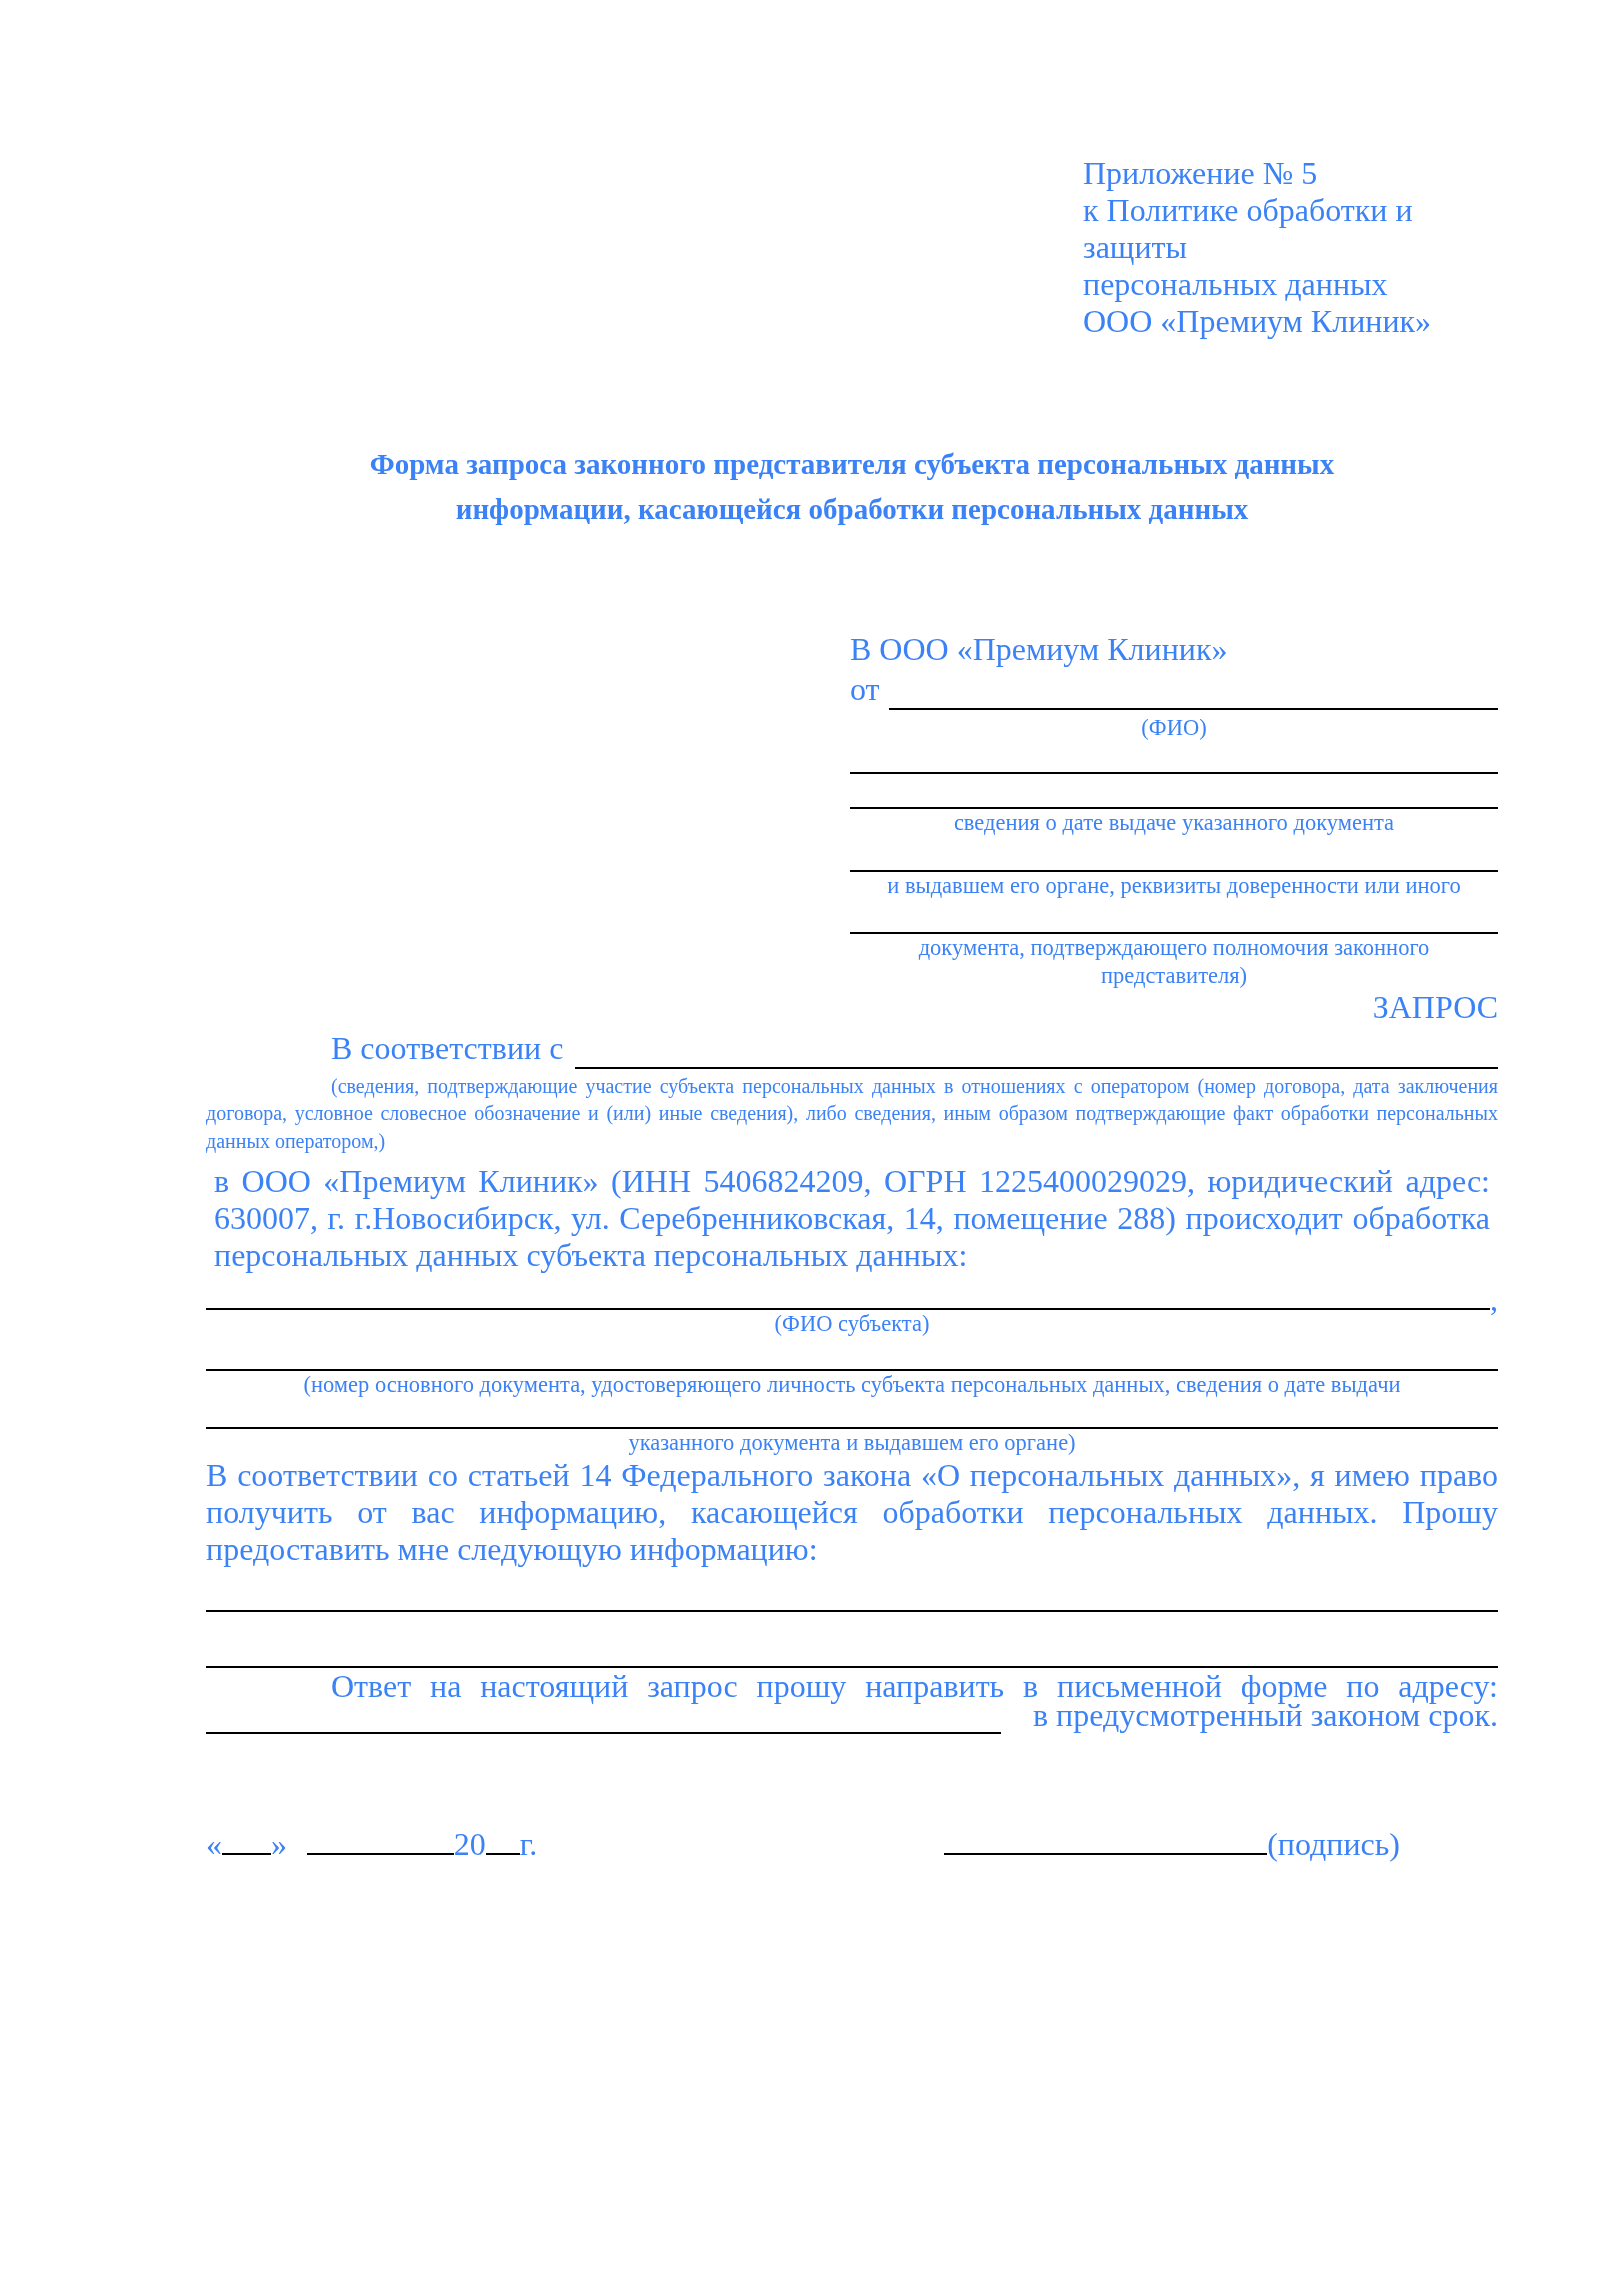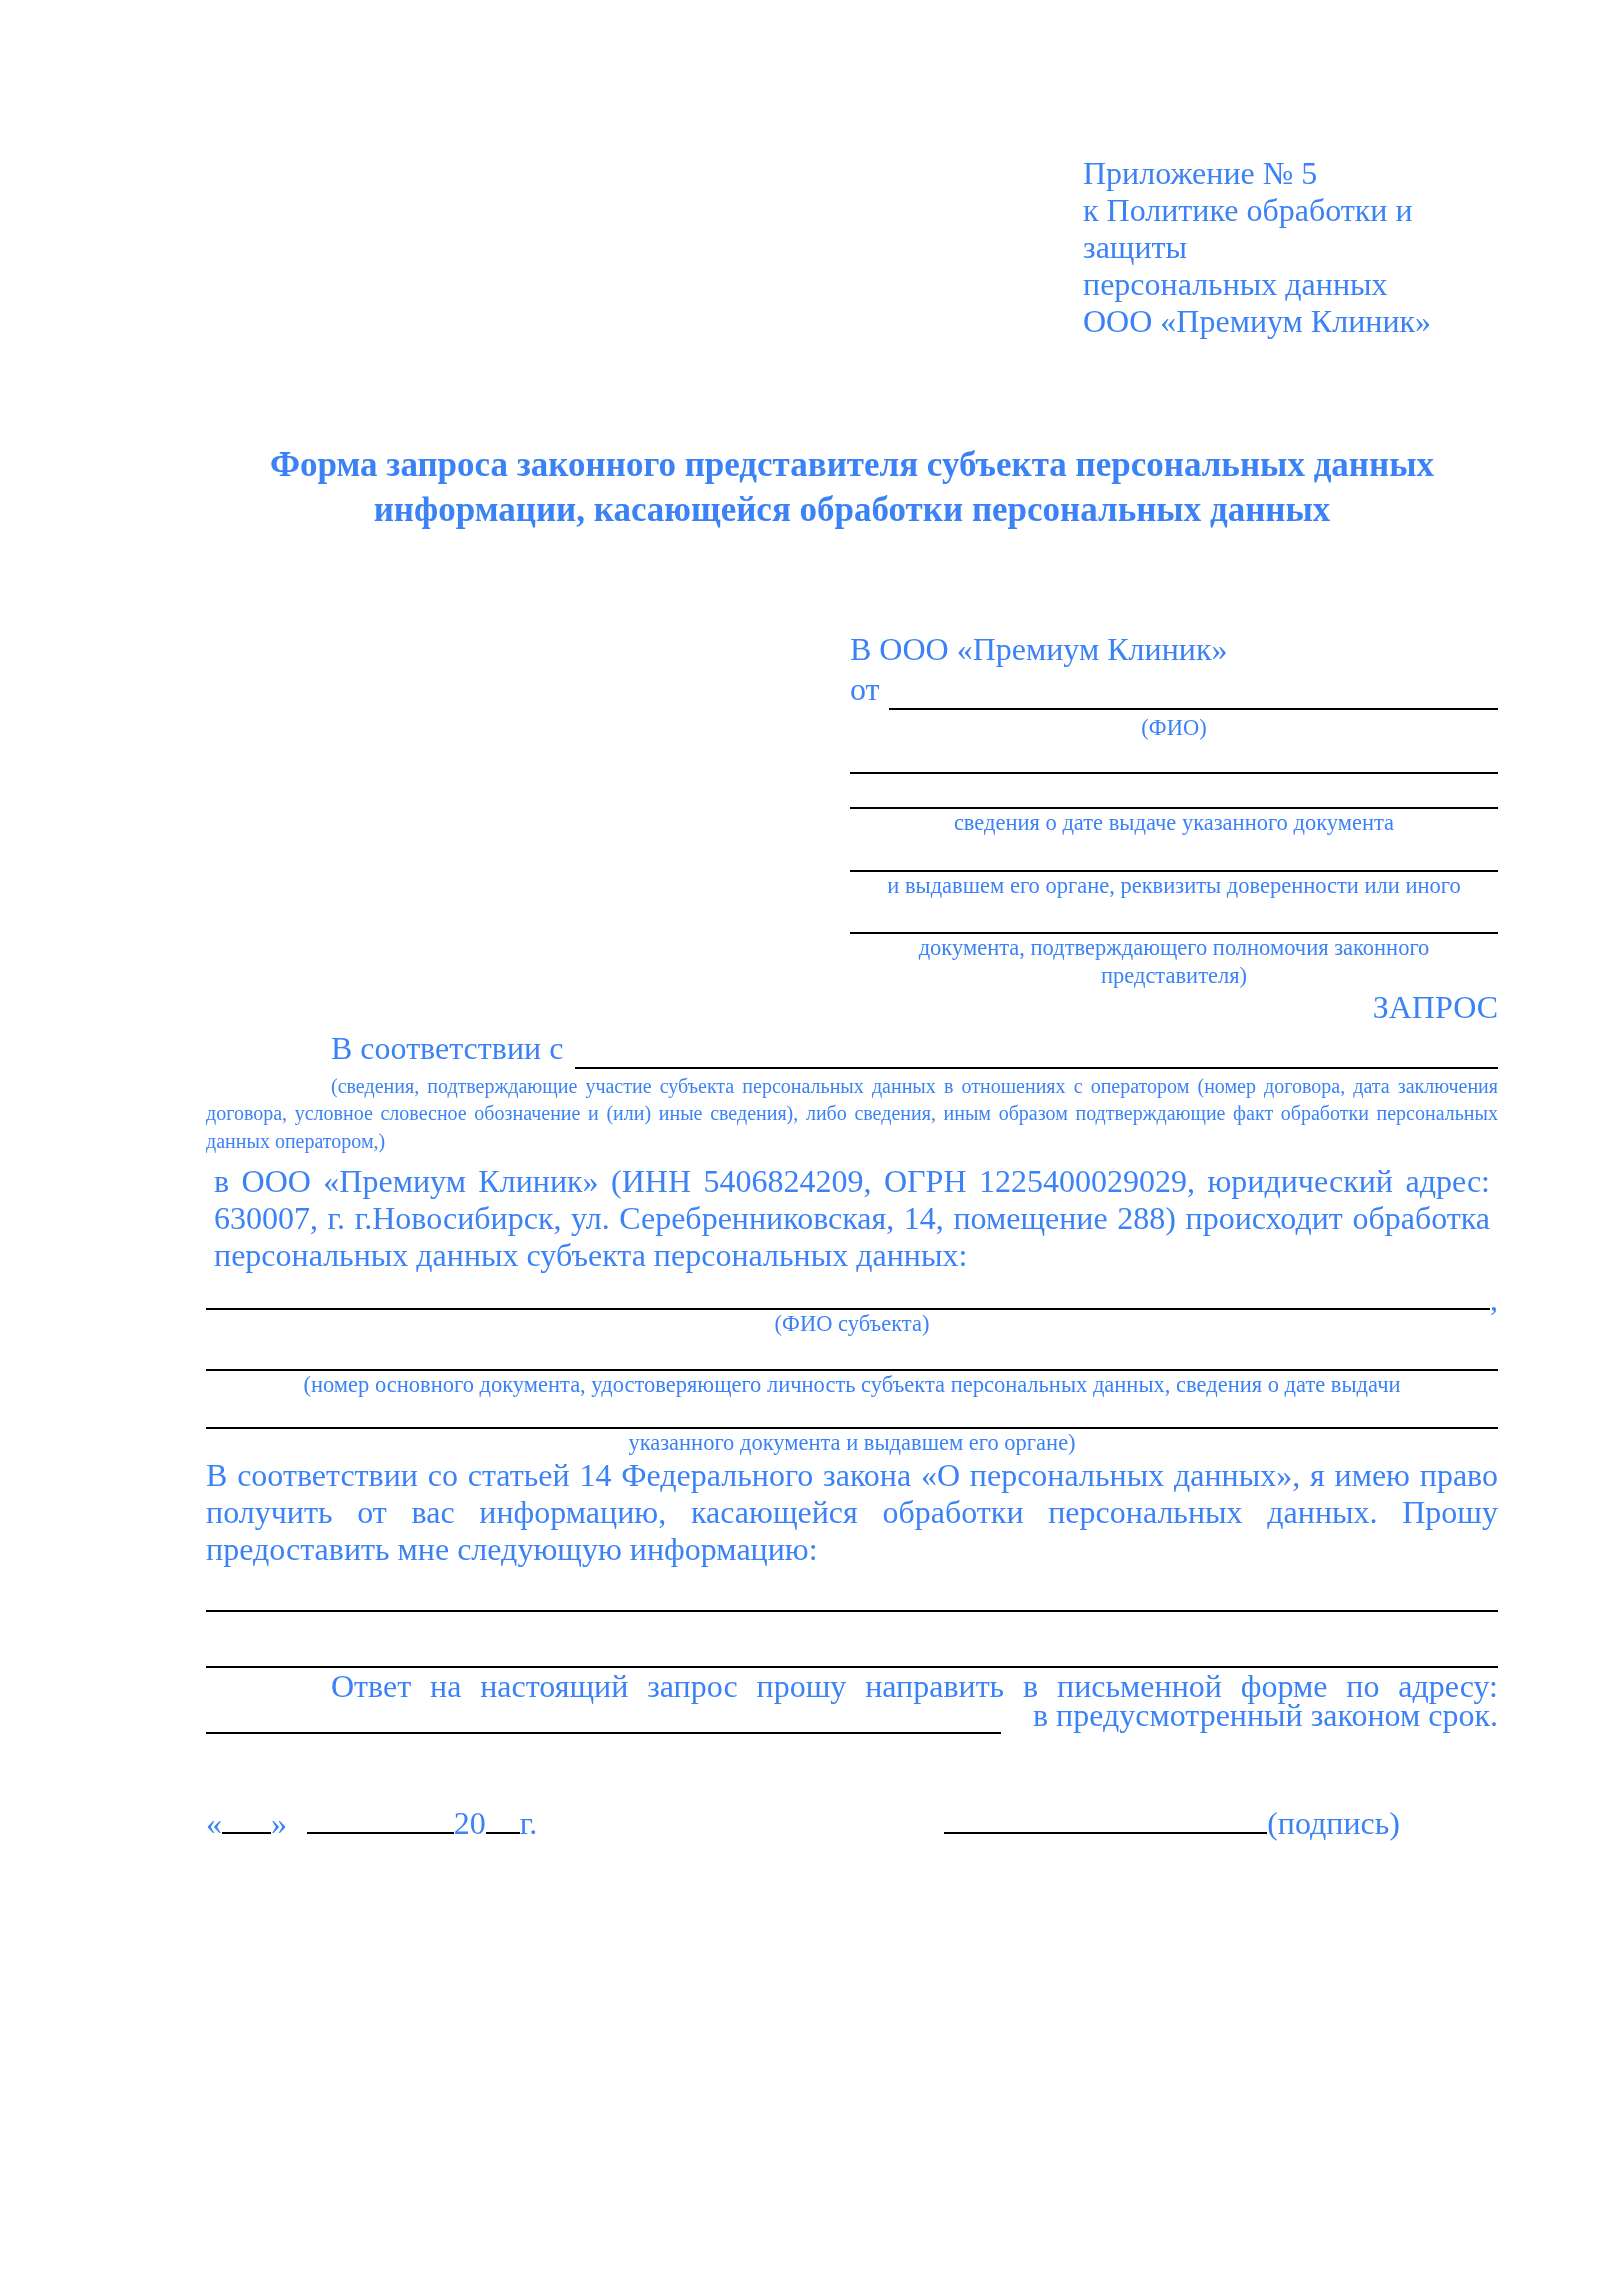--- a/index.html
+++ b/index.html
@@ -7,21 +7,21 @@
   .page{
     position:relative;
     width:1621px;height:2293px;
     background:#ffffff;color:#3b82f6;
     padding:0 123px 0 206px;
     font-family:"Liberation Serif","DejaVu Serif",serif;
     font-size:32px;line-height:37px;
     overflow:hidden;
   }
   .appendix{margin-top:155px;margin-left:877px;}
-  .doc-title{margin-top:102px;text-align:center;font-weight:bold;font-size:35px;line-height:45px;}
+  .doc-title{margin-top:102px;text-align:center;font-weight:bold;font-size:29px;line-height:45px;}
   .addressee{margin-top:96px;margin-left:644px;width:648px;}
   .addr-to{line-height:43px;}
   .from-row{display:flex;height:43px;}
   .from-row .fill-line{margin-left:9.8px;height:39px;}
   .fill-line{flex:1;border-bottom:2px solid #000;}
   .cap{font-size:22.5px;line-height:27.4px;text-align:center;}
   .bg-line{border-bottom:2px solid #000;}
   .bg1{height:33px;} .bgn{height:35px;}
   .zapros{text-align:right;}
   .intro-row{display:flex;height:43px;margin-top:3.9px;}
@@ -31,21 +31,21 @@
   .par{text-align:justify;}
   .subject-row{display:flex;height:27.4px;}
   .subject-row .comma{align-self:flex-end;line-height:19.6px;}
   .uline{border-bottom:2px solid #000;}
   .u2{height:34px;} .u3{height:31px;}
   .law{margin-top:7.8px;}
   .b1{height:44px;} .b2{height:56px;}
   .answer-par{margin-top:5.9px;text-indent:125px;text-align:justify;text-align-last:justify;}
   .answer-row{display:flex;height:29px;}
   .answer-row .tail{align-self:flex-end;white-space:nowrap;line-height:37px;margin-left:32px;}
-  .footer-row{display:flex;justify-content:space-between;margin-top:71px;height:43px;margin-right:98px;}
+  .footer-row{display:flex;justify-content:space-between;margin-top:92px;height:43px;margin-right:98px;}
   .blank{display:inline-block;border-bottom:2px solid #000;}
   .d1{width:49px;} .d2{width:147px;margin-left:11.8px;} .d3{width:34px;}
   .sig-line{display:inline-block;border-bottom:2px solid #000;width:323px;}
   .nowrap{white-space:nowrap;}
 </style>
 </head>
 <body>
 
 <div class="page">
 

